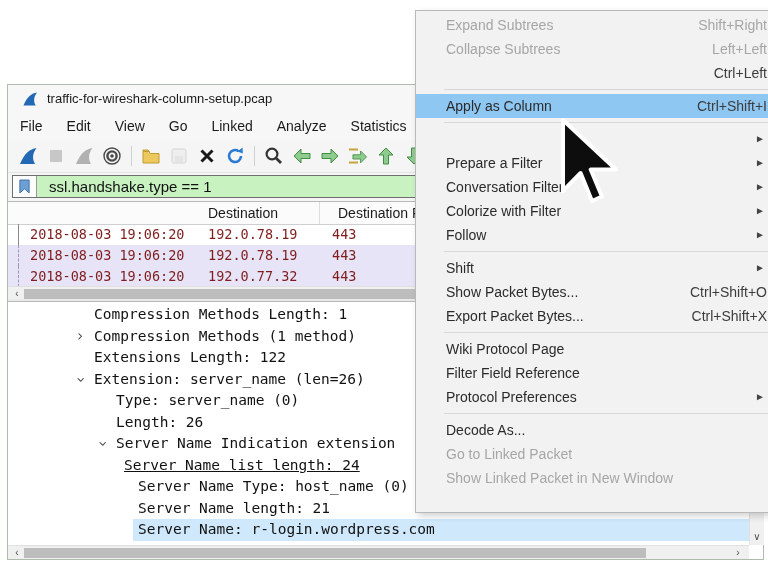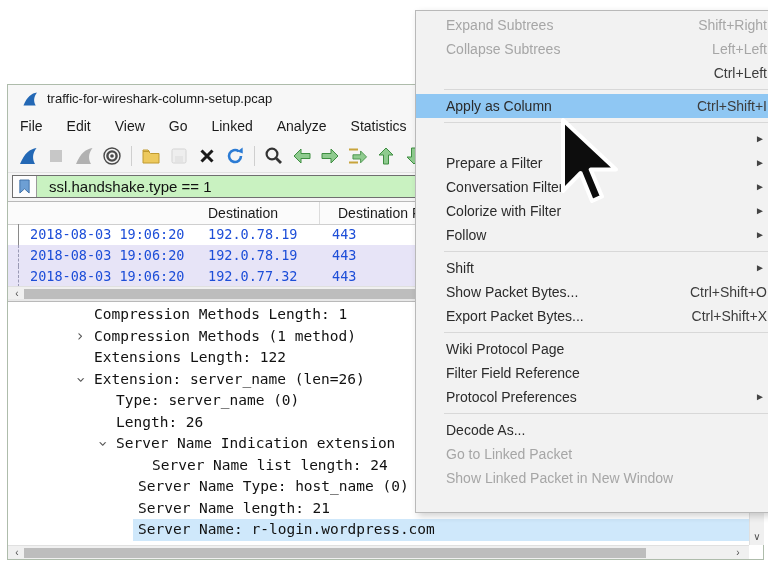--- a/index.html
+++ b/index.html
@@ -35,21 +35,21 @@
   
   .packetlist{position:absolute;left:0;top:116px;width:100%;height:98px;background:#fff;
               border-top:1px solid #b9b9b9;box-sizing:border-box;}
   .pl-header{position:absolute;left:0;top:0;height:22px;width:741px;background:#fbfbfb;
              border-bottom:1px solid #cfcfcf;font-size:14px;color:#1a1a1a;}
   .pl-h{position:absolute;top:0;height:22px;line-height:22px;border-right:1px solid #dcdcdc;
         padding-left:10px;box-sizing:border-box;white-space:nowrap;overflow:hidden;}
   .pl-rows{position:absolute;left:0;top:22px;width:741px;height:62px;overflow:hidden;}
   .pl-row{position:relative;width:100%;height:21px;
           font-family:"DejaVu Sans Mono","Liberation Mono",monospace;font-size:13.5px;
-          line-height:21px;color:#1d4ed8;white-space:nowrap;}
+          line-height:21px;color:#7f1d1d;white-space:nowrap;}
   .pl-row.shaded{background:var(--row-shaded,#e7e4f7);}
   .pl-marker{position:absolute;left:10px;top:0;bottom:0;width:0;}
   .pl-row .c-time{position:absolute;left:22px;}
   .pl-row .c-dest{position:absolute;left:200px;}
   .pl-row .c-port{position:absolute;left:324px;}
   
   .vscroll{position:absolute;width:15px;background:#f0f0f0;border-left:1px solid #e0e0e0;box-sizing:border-box;}
   .hscroll{position:absolute;left:0;height:14px;background:#f0f0f0;border-top:1px solid #e0e0e0;box-sizing:border-box;}
   .sb-arrow{position:absolute;color:#505050;font-size:10px;line-height:12px;width:14px;text-align:center;}
   .sb-thumb-v{position:absolute;left:2px;width:11px;background:#c6c6c6;}
@@ -272,21 +272,21 @@
             <span class="tree-text" style="left: 108px;">Type: server_name (0)</span>
           </div>
           <div class="tree-row">
             <span class="tree-text" style="left: 108px;">Length: 26</span>
           </div>
           <div class="tree-row">
             <span class="tree-expander expanded" style="left: 87px;">›</span>
             <span class="tree-text" style="left: 108px;">Server Name Indication extension</span>
           </div>
           <div class="tree-row">
-            <span class="tree-text" style="left: 144px;">Server Name list length: 24</span>
+            <span class="tree-text" style="left: 116px; text-decoration: underline;">Server Name list length: 24</span>
           </div>
           <div class="tree-row">
             <span class="tree-text" style="left: 130px;">Server Name Type: host_name (0)</span>
           </div>
           <div class="tree-row">
             <span class="tree-text" style="left: 130px;">Server Name length: 21</span>
           </div>
           <div class="tree-row">
             <div class="tree-sel" style="left: 125px;"></div>
             <span class="tree-text" style="left: 130px;">Server Name: r-login.wordpress.com</span>

